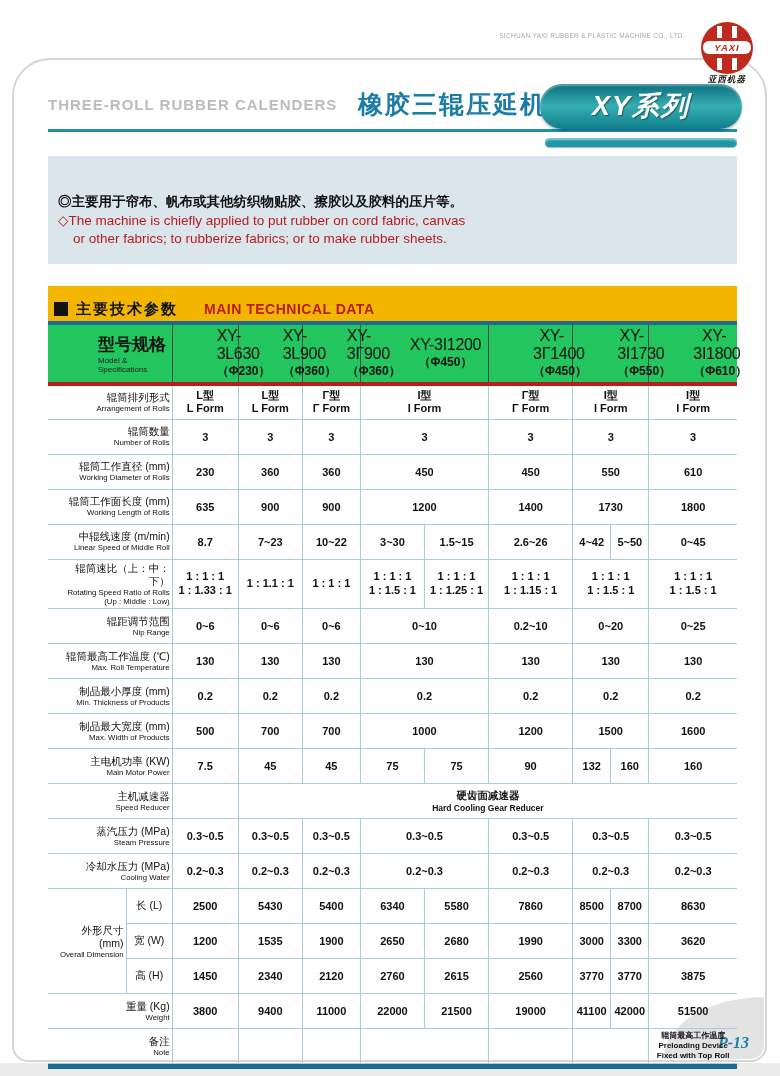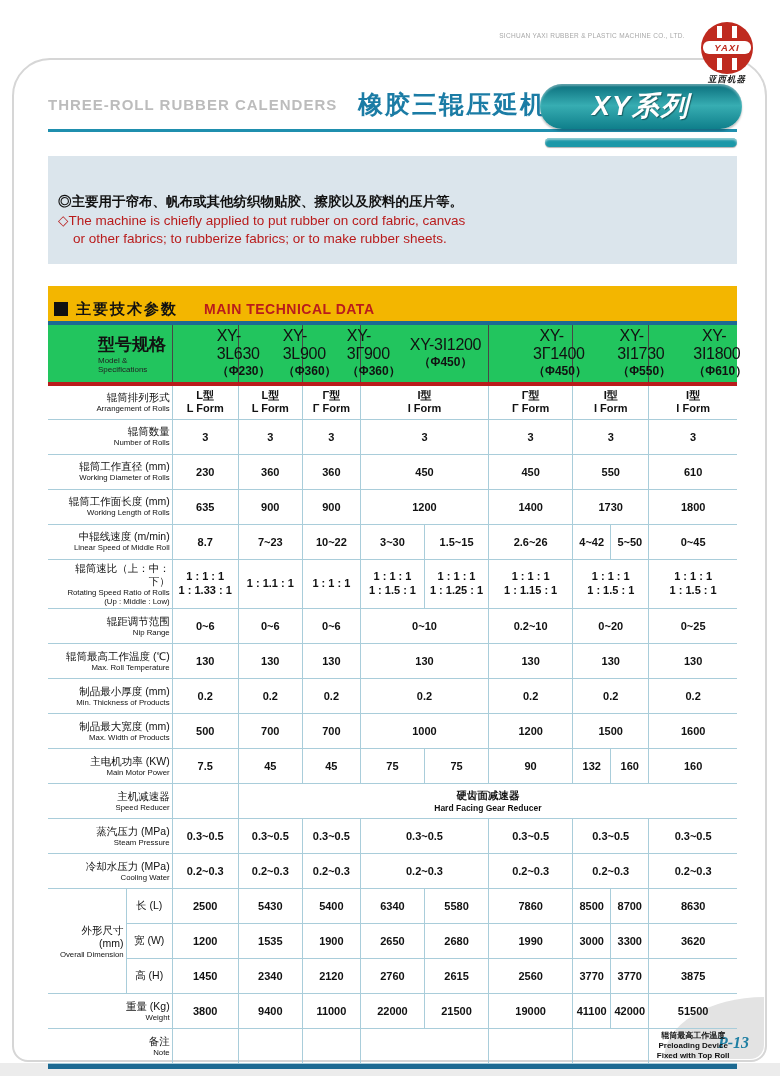--- a/index.html
+++ b/index.html
@@ -392,21 +392,21 @@
     </tr>
 
     <tr>
       <td colspan="2" class="lab">
         <span class="lab-cn">主机减速器</span>
             <span class="lab-en">Speed Reducer</span>
       </td>
       <td></td>
       <td colspan="8">
         <span class="red-cn">硬齿面减速器</span>
-        <span class="red-en">Hard Facing Gear Reducer</span>
+        <span class="red-en">Hard Cooling Gear Reducer</span>
       </td>
     </tr>
 
     <tr>
       <td colspan="2" class="lab">
         <span class="lab-cn">蒸汽压力 (MPa)</span>
             <span class="lab-en">Steam Pressure</span>
       </td>
       <td>0.3~0.5</td>
       <td>0.3~0.5</td>

